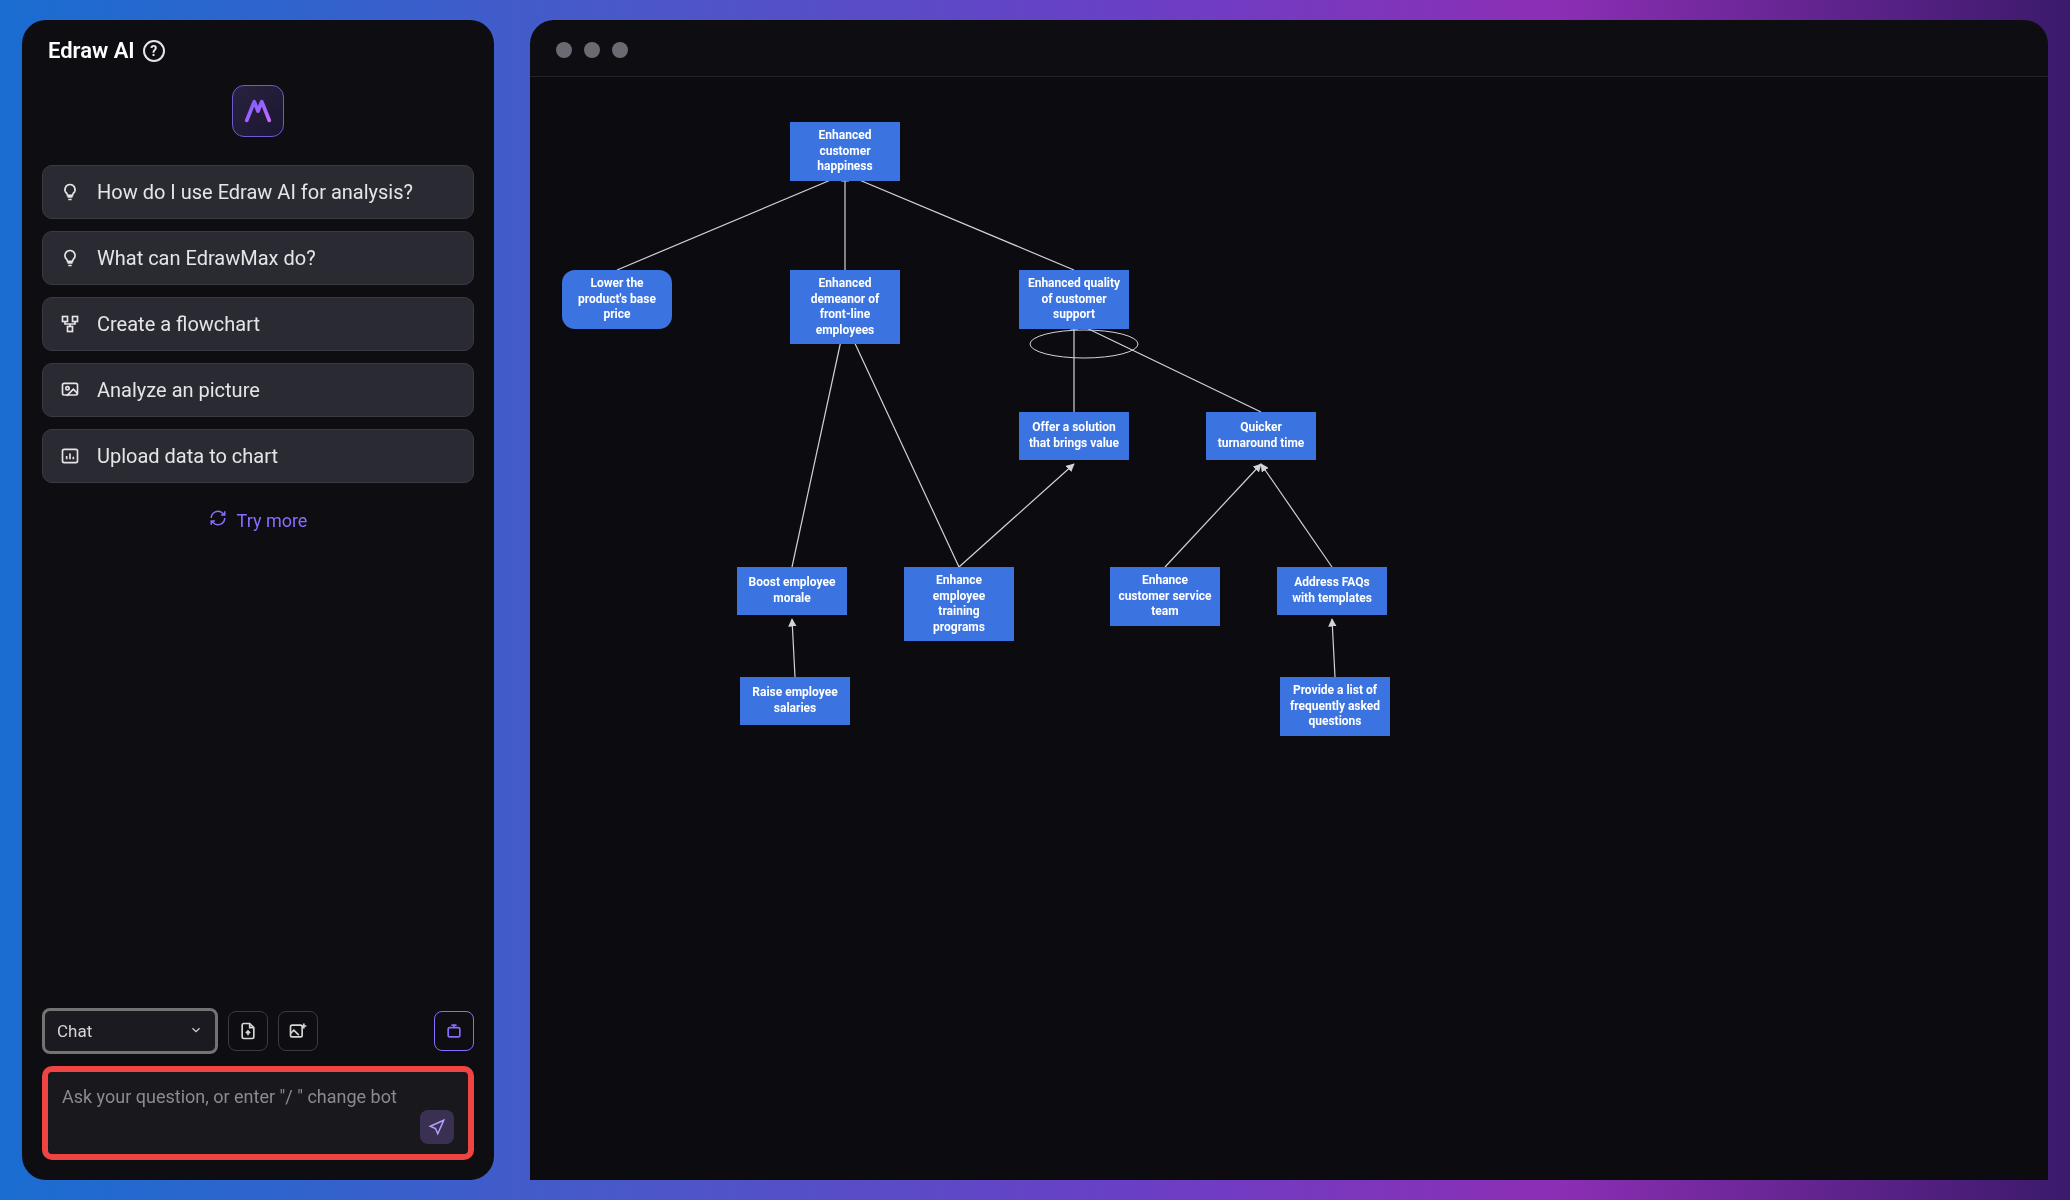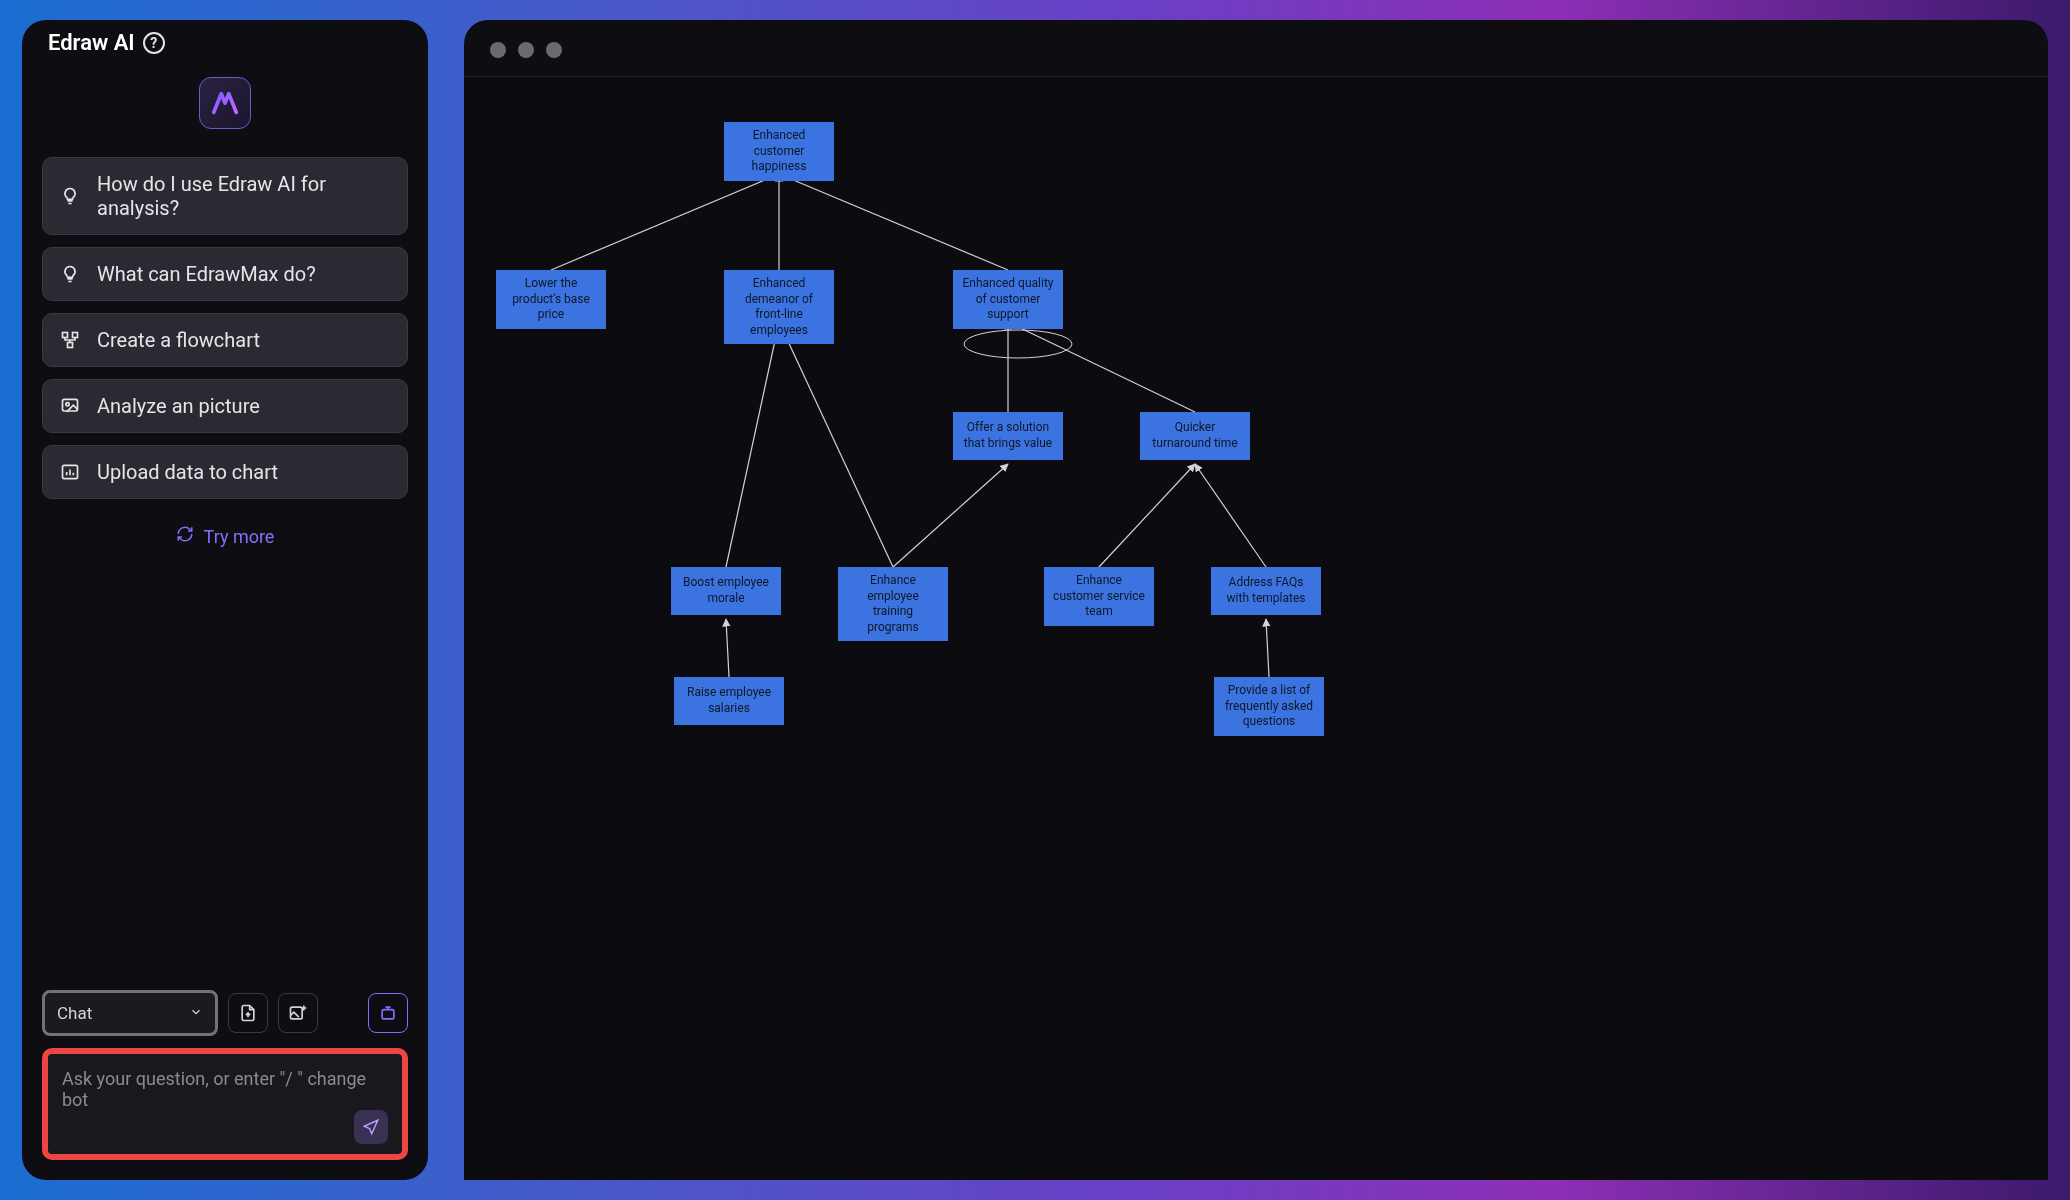--- a/index.html
+++ b/index.html
@@ -10,24 +10,24 @@
     overflow: hidden;
     padding: 20px 22px;
   }
   .app {
     display: flex;
     gap: 36px;
     height: 100%;
   }
   
   .sidebar {
-    width: 406px;
+    width: 472px;
     background: #0e0e12;
     border-radius: 24px;
-    padding: 10px 20px 20px 20px;
+    padding: 18px 20px 20px 20px;
     display: flex;
     flex-direction: column;
     color: #e5e5e8;
   }
   .sidebar-header {
     display: flex;
     align-items: center;
     gap: 8px;
     margin-bottom: 22px;
     padding-left: 6px;
@@ -159,23 +159,23 @@
   }
   .canvas {
     flex: 1;
     position: relative;
     background: #0c0c10;
   }
   .canvas svg { position: absolute; inset: 0; width: 100%; height: 100%; pointer-events: none; }
   .node {
     position: absolute;
     background: #3b74e0;
-    color: #0f172a;
+    color: #ffffff;
     font-size: 12px;
-    font-weight: 400;
+    font-weight: 700;
     text-align: center;
     display: flex;
     align-items: center;
     justify-content: center;
     padding: 6px 8px;
     line-height: 1.3;
     width: 110px;
     min-height: 48px;
   }
 </style>
@@ -318,21 +318,21 @@
           <line x1="731" y1="335" x2="544" y2="245" stroke="#cfd3da" stroke-width="1.2" marker-end="url(#arrow)"></line>
           <line x1="262" y1="490" x2="315" y2="245" stroke="#cfd3da" stroke-width="1.2" marker-end="url(#arrow)"></line>
           <line x1="429" y1="490" x2="315" y2="245" stroke="#cfd3da" stroke-width="1.2" marker-end="url(#arrow)"></line>
           <line x1="429" y1="490" x2="544" y2="387" stroke="#cfd3da" stroke-width="1.2" marker-end="url(#arrow)"></line>
           <line x1="635" y1="490" x2="731" y2="387" stroke="#cfd3da" stroke-width="1.2" marker-end="url(#arrow)"></line>
           <line x1="802" y1="490" x2="731" y2="387" stroke="#cfd3da" stroke-width="1.2" marker-end="url(#arrow)"></line>
           <line x1="265" y1="600" x2="262" y2="542" stroke="#cfd3da" stroke-width="1.2" marker-end="url(#arrow)"></line>
           <line x1="805" y1="600" x2="802" y2="542" stroke="#cfd3da" stroke-width="1.2" marker-end="url(#arrow)"></line>
         </svg>
     <div class="node" style="left: 260px; top: 45px;">Enhanced customer happiness</div>
-        <div class="node" style="left: 32px; top: 193px;">Lower the product's base price</div>
+        <div class="node" style="left: 32px; top: 193px; border-radius: 13px;">Lower the product's base price</div>
         <div class="node" style="left: 260px; top: 193px;">Enhanced demeanor of front-line employees</div>
         <div class="node" style="left: 489px; top: 193px;">Enhanced quality of customer support</div>
         <div class="node" style="left: 489px; top: 335px;">Offer a solution that brings value</div>
         <div class="node" style="left: 676px; top: 335px;">Quicker turnaround time</div>
         <div class="node" style="left: 207px; top: 490px;">Boost employee morale</div>
         <div class="node" style="left: 374px; top: 490px;">Enhance employee training programs</div>
         <div class="node" style="left: 580px; top: 490px;">Enhance customer service team</div>
         <div class="node" style="left: 747px; top: 490px;">Address FAQs with templates</div>
         <div class="node" style="left: 210px; top: 600px;">Raise employee salaries</div>
         <div class="node" style="left: 750px; top: 600px;">Provide a list of frequently asked questions</div>

